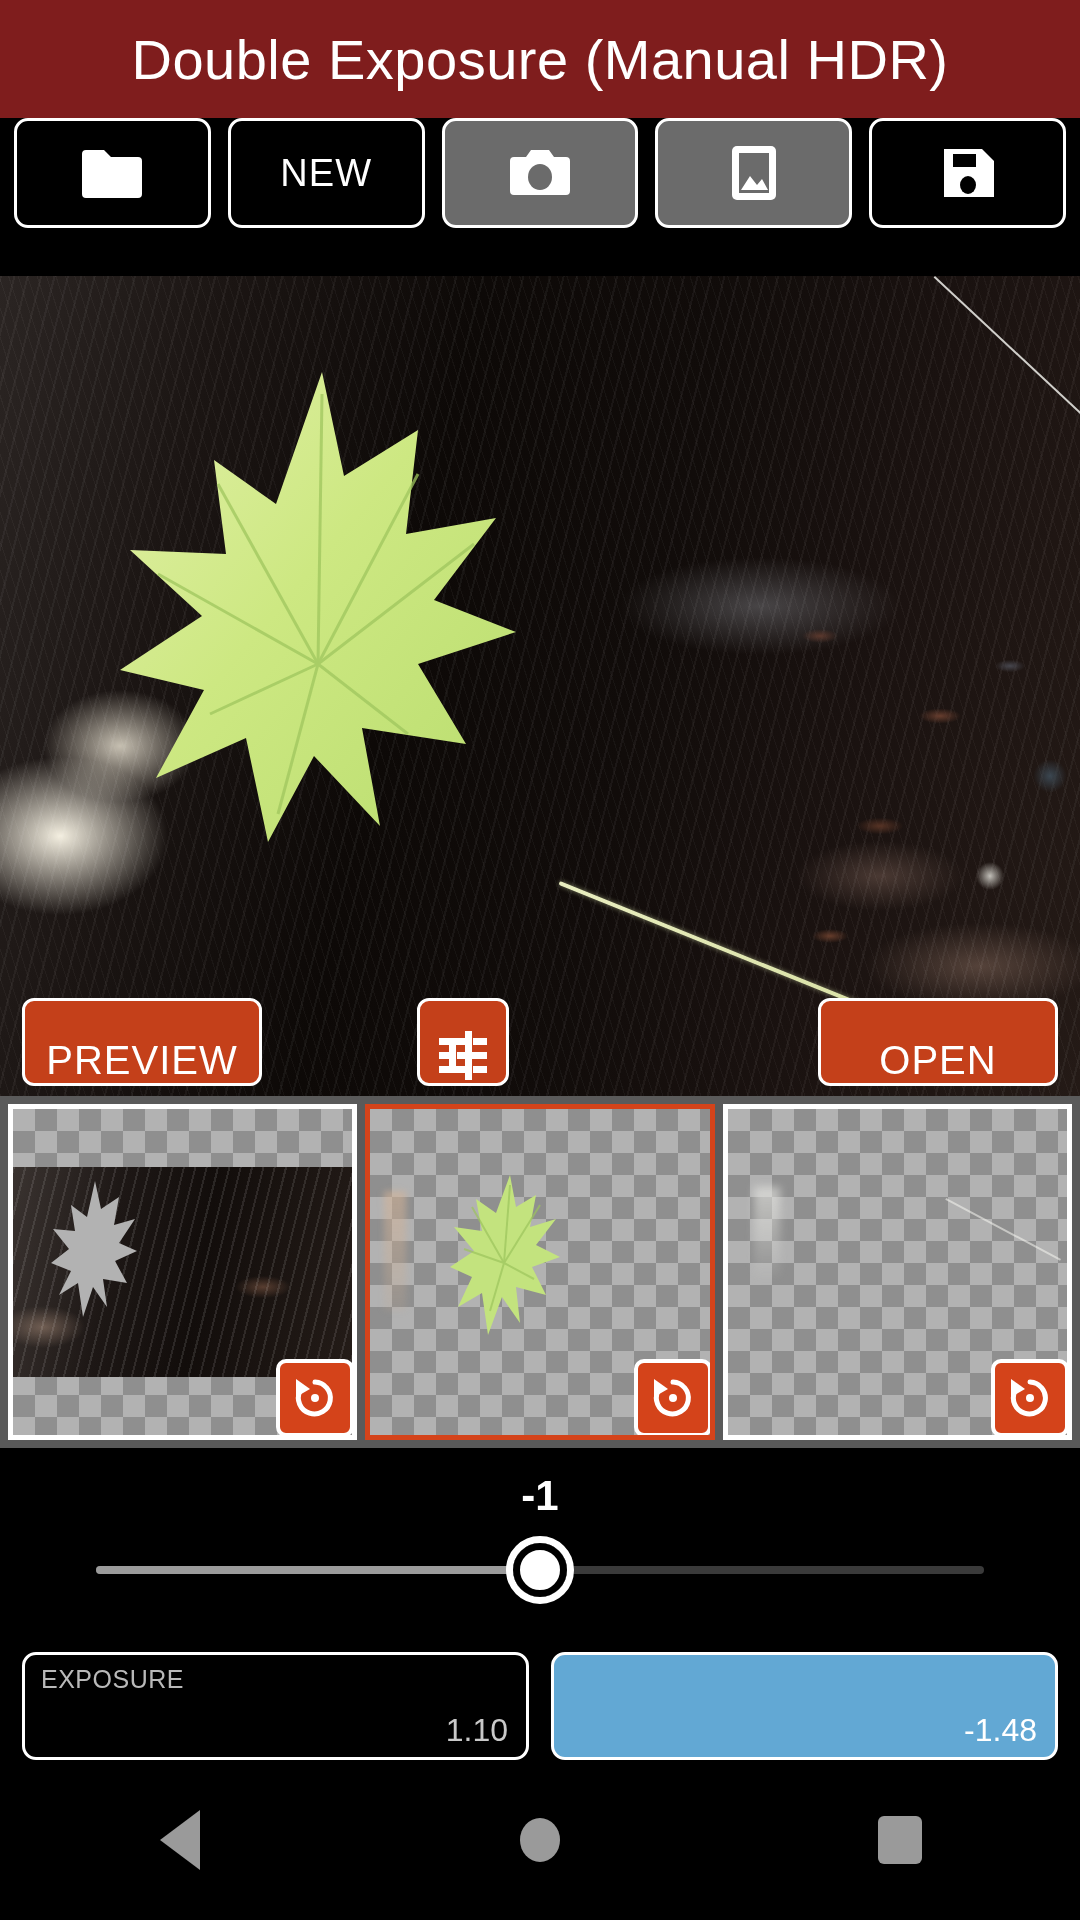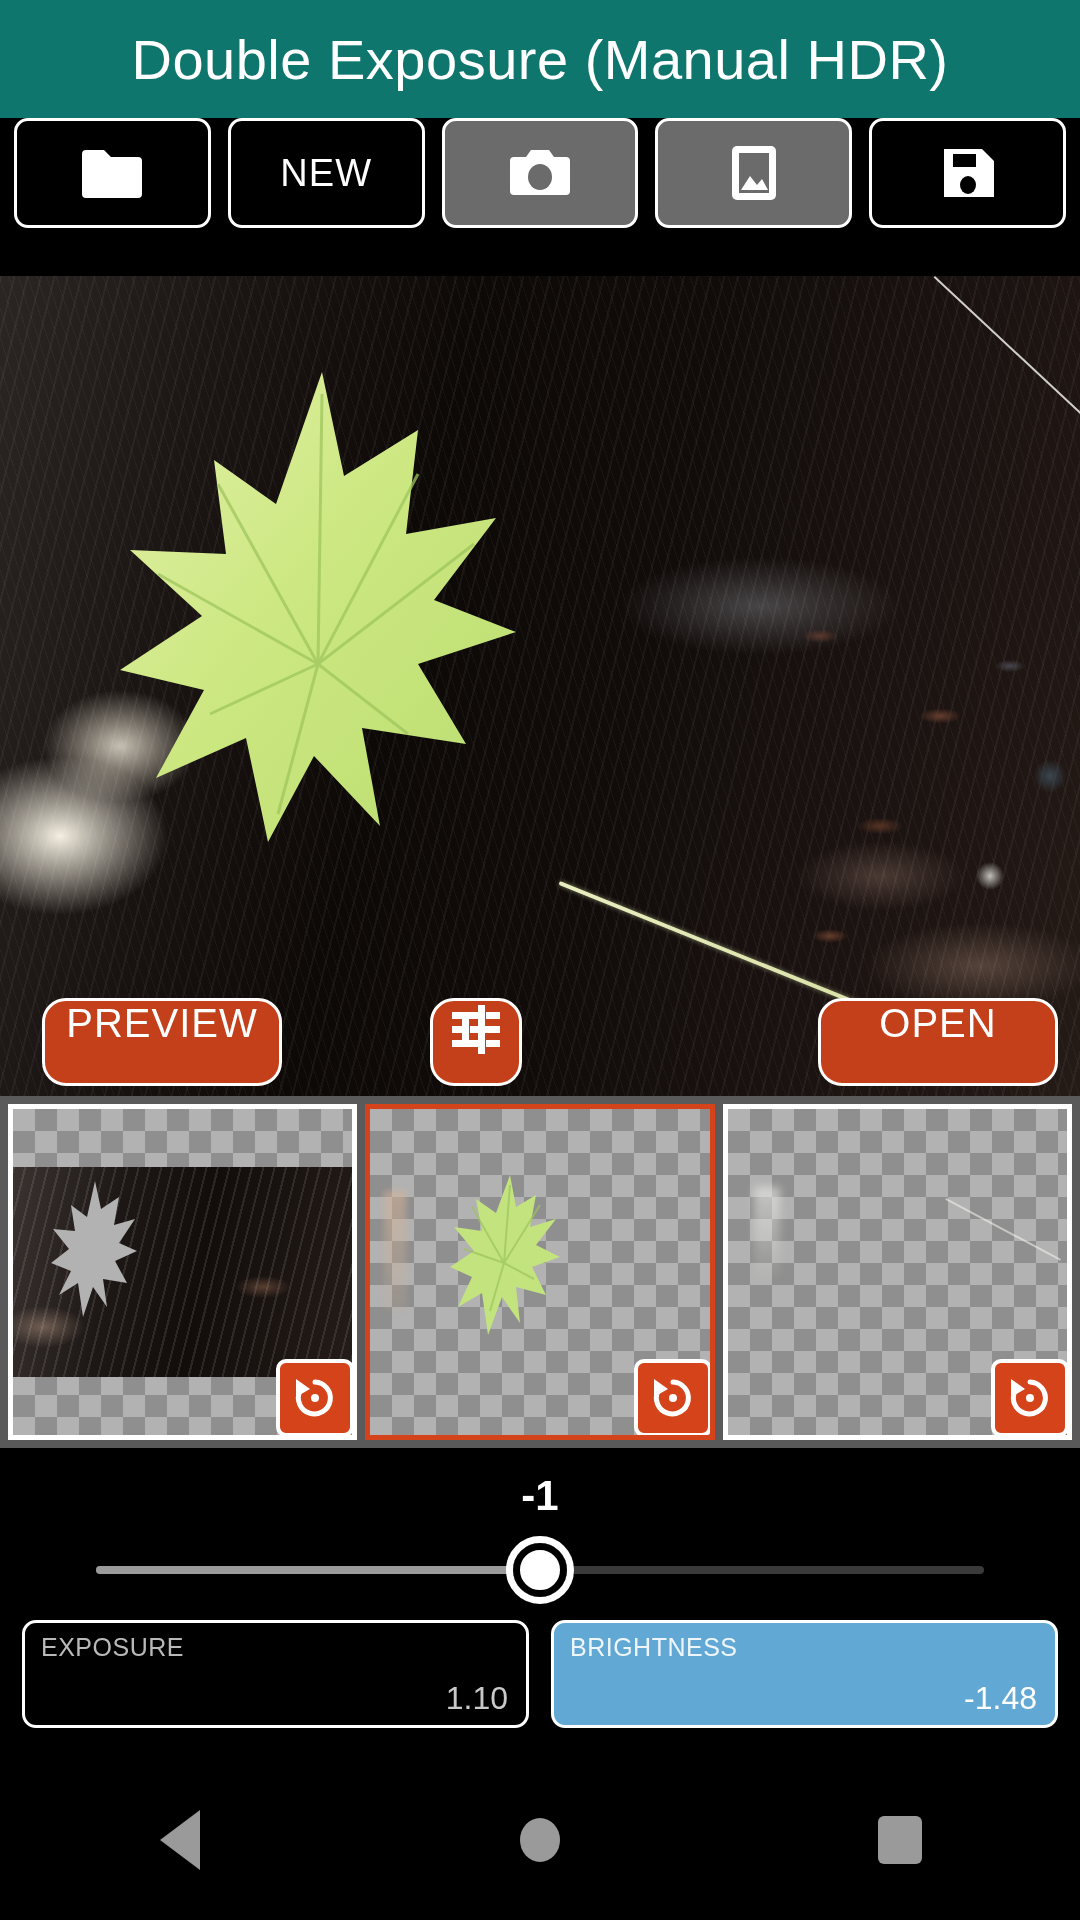--- a/index.html
+++ b/index.html
@@ -6,21 +6,21 @@
   html,body{
     width:1080px; height:1920px; background:#000;
     font-family:"Liberation Sans", sans-serif;
     overflow:hidden;
   }
   #app{ position:relative; width:1080px; height:1920px; background:#000; }
 
   
   .titlebar{
     position:absolute; left:0; top:0; width:1080px; height:118px;
-    background:#0f766e; display:flex; align-items:center; justify-content:center;
+    background:#7f1d1d; display:flex; align-items:center; justify-content:center;
   }
   .titlebar .title{
     color:#ffffff; font-size:56px; font-weight:400; letter-spacing:0.5px;
     white-space:nowrap;
   }
 
   
   .toolbar{
     position:absolute; left:0; top:118px; width:1080px; height:158px;
     background:#000; display:flex; align-items:flex-start; gap:17px;
@@ -87,23 +87,23 @@
     position:absolute; left:118px; top:88px; width:400px; height:560px;
   }
   .leaf svg{ width:100%; height:100%; display:block; }
 
   
   .actionrow{
     position:absolute; left:0; bottom:8px; width:1080px; height:92px;
     display:flex; align-items:center; padding:0 22px;
   }
   .abtn{
-    background:#c4401a; border:3px solid #ffffff; border-radius:24px;
+    background:#c4401a; border:3px solid #ffffff; border-radius:12px;
     color:#fff; font-size:40px; font-weight:400; letter-spacing:1px;
-    display:flex; align-items:flex-start; justify-content:center;margin-left:20px;
+    display:flex; align-items:flex-end; justify-content:center;
   }
   .abtn.preview{ width:240px; height:88px; }
   .abtn.reset{ width:240px; height:88px; margin-left:auto; }
   .abtn.tune{ width:92px; height:88px; margin:0 auto; }
   .abtn.tune svg{ display:block; }
 
   
   .layers{
     position:absolute; left:0; top:1096px; width:1080px; height:352px;
     background:#5a5a5a; display:flex; gap:8px; padding:8px 8px;
@@ -192,21 +192,21 @@
     border:7px solid #000; box-sizing:border-box;
   }
   .thumb:before{
     content:""; position:absolute; inset:-15px; border-radius:50%;
     border:7px solid #ffffff; box-sizing:border-box;
   }
 
   
   .params{
     position:absolute; left:0; top:1620px; width:1080px; height:140px;
-    display:flex; gap:22px; padding:0 22px; align-items:flex-start;
+    display:flex; gap:22px; padding:0 22px; align-items:flex-end;
   }
   .param{
     flex:1 1 0; height:108px; border:3px solid #ffffff; border-radius:14px;
     background:#000; position:relative; padding:10px 16px;
   }
   .param.active{ background:#62a8d4; }
   .param .plabel{
     color:#b9b9b9; font-size:25px; letter-spacing:.5px; text-align:left;
   }
   .param.active .plabel{ color:#eef6fb; }
@@ -417,21 +417,20 @@
       <div class="thumb" style="left: 50%;"></div>
     </div>
   </div>
 
   <div class="params">
     <div class="param">
       <div class="plabel">EXPOSURE</div>
       <div class="pvalue">1.10</div>
     </div>
     <div class="param active">
-      <div class="plabel">BRIGHTNESS</div>
       <div class="pvalue">-1.48</div>
     </div>
   </div>
 
   <div class="navbar">
     <div class="nbtn">
       <span class="nav-back"></span>
     </div>
     <div class="nbtn">
       <span class="nav-home"></span>

